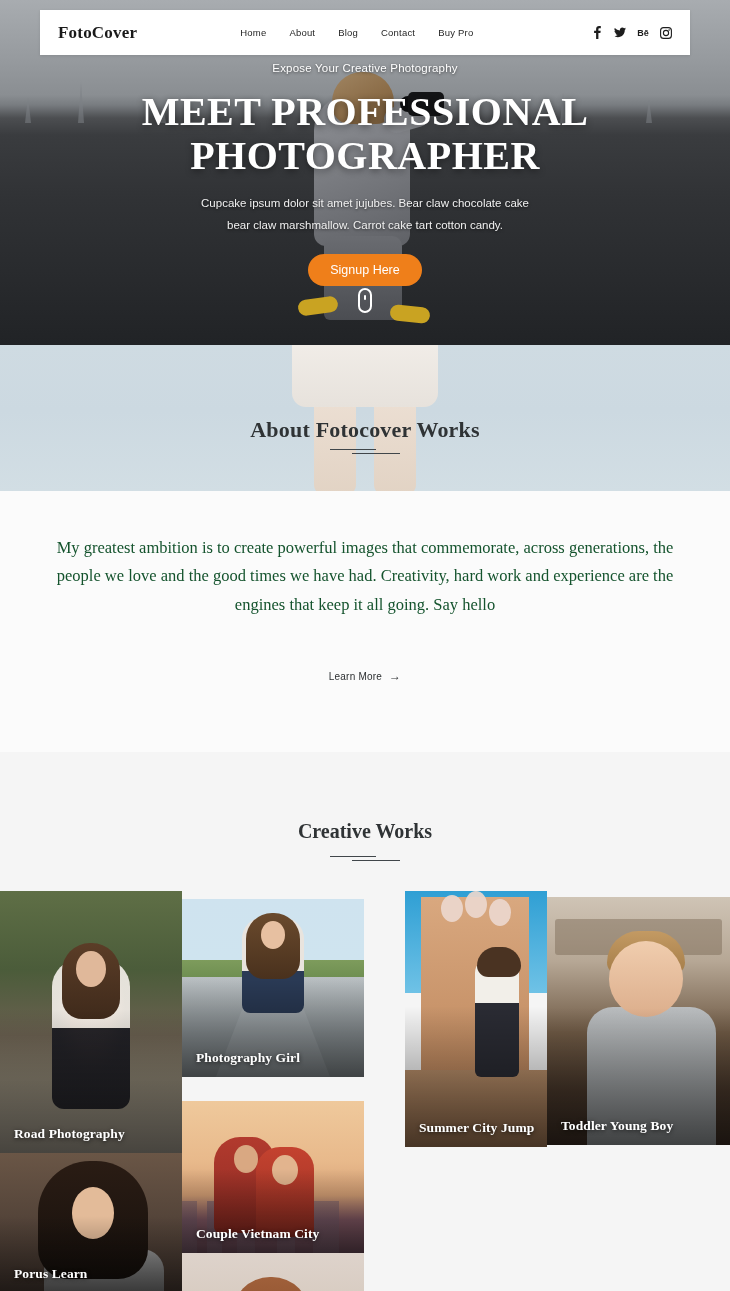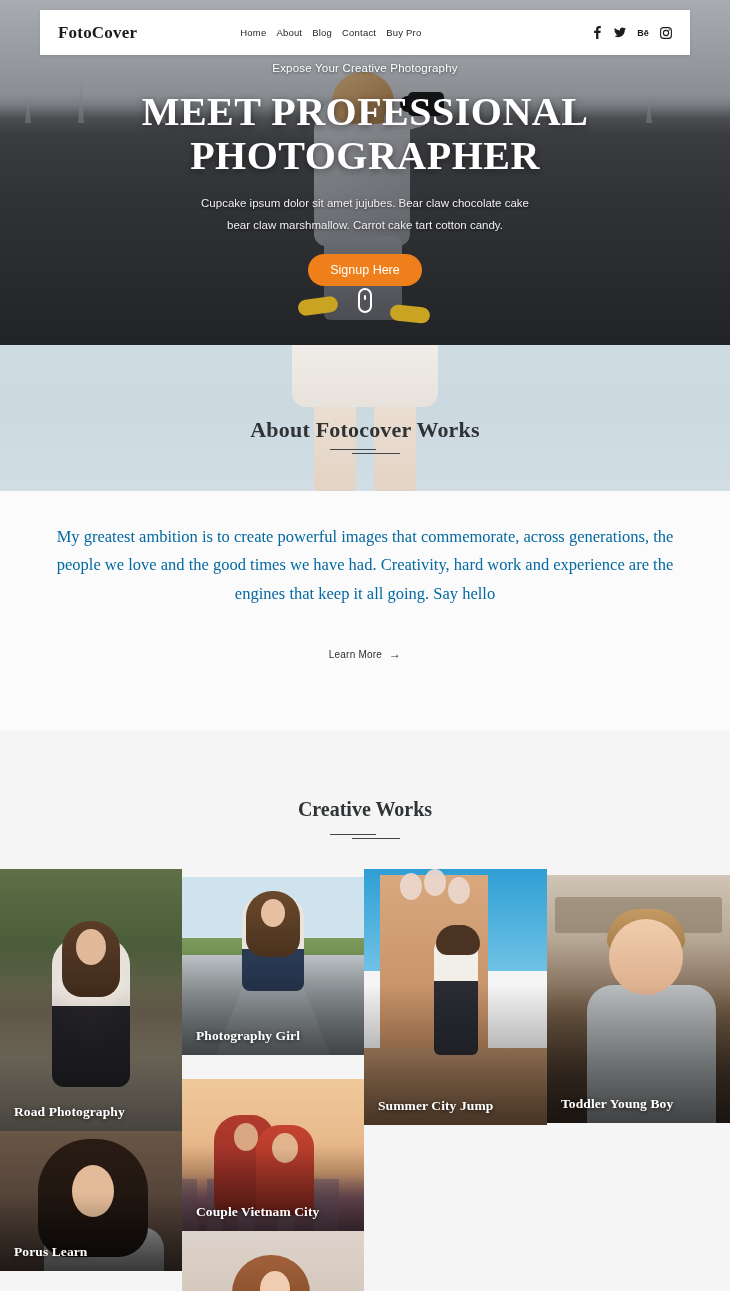--- a/index.html
+++ b/index.html
@@ -140,21 +140,21 @@
     padding:6px 18px;
     z-index:20;
     box-shadow:0 1px 3px rgba(0,0,0,.10);
   }
   .brand {
     font-family:"Liberation Serif", serif;
     font-size:17px; font-weight:700; color:#1a1a1a;
     letter-spacing:.2px; cursor:pointer;
   }
   .nav-links {
-    display:flex; gap:10px;
+    display:flex; gap:23px;
     margin-left:103px;
   }
   .nav-links a {
     font-size:9.5px; color:#262626; text-decoration:none;
     letter-spacing:.2px; cursor:pointer;
   }
   .nav-social {
     margin-left:auto; display:flex; align-items:center; gap:11px;
   }
   .nav-social .soc { cursor:pointer; display:flex; align-items:center; justify-content:center;
@@ -200,23 +200,23 @@
   .divider b:nth-child(2) { left:22px; top:6px; width:48px; }
   .about-banner .divider { position:absolute; left:50%; transform:translateX(-50%); top:102px; margin:0; }
 
   
   .about-copy {
     background:#fbfbfb;
     padding:28px 0 0;
     text-align:center;
   }
   .about-copy p {
-    width:645px; margin:4px auto;
+    width:645px; margin:15px auto;
     font-family:"Liberation Serif", serif;
-    font-size:16.5px; line-height:1.72; color:#0369a1;
+    font-size:16.5px; line-height:1.72; color:#14532d;
   }
   .learn-more {
     display:inline-flex; align-items:center; gap:7px;
     margin-top:36px; margin-bottom:0;
     font-size:10px; color:#2c2f31; text-decoration:none; cursor:pointer;
     letter-spacing:.2px;
   }
   .learn-more .arrow { font-size:12px; line-height:1; }
   .about-spacer { height:68px; background:#fbfbfb; }
 
@@ -233,21 +233,21 @@
   .works .divider { margin-top:11px; }
 
   
   .gallery {
     margin-top:27px;
     display:flex; width:730px; align-items:flex-start;
   }
   .gal-col { display:flex; flex-direction:column; }
   .col-1 { width:182px; }
   .col-2 { width:182px; padding-top:8px; }
-  .col-3 { width:183px; }
+  .col-3 { width:183px;padding-left:41px; }
   .col-4 { width:183px; padding-top:6px; }
 
   .tile {
     position:relative; overflow:hidden; cursor:pointer;
   }
   .tile .cap {
     position:absolute; left:14px; bottom:11px; z-index:3;
     font-family:"Liberation Serif", serif;
     font-size:13.5px; font-weight:700; color:#ffffff;
     text-shadow:0 1px 4px rgba(0,0,0,.7);

